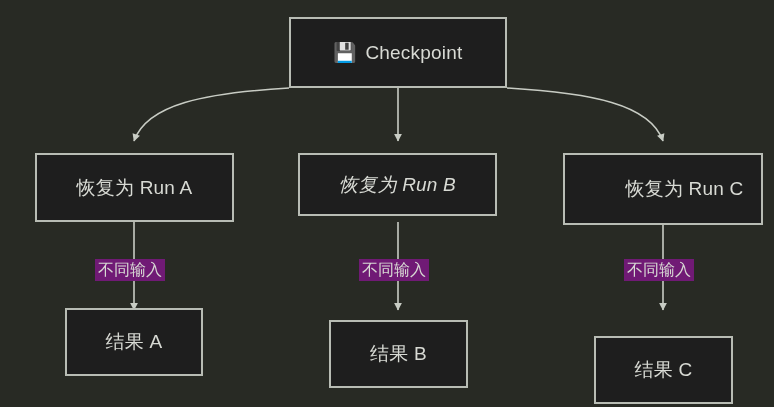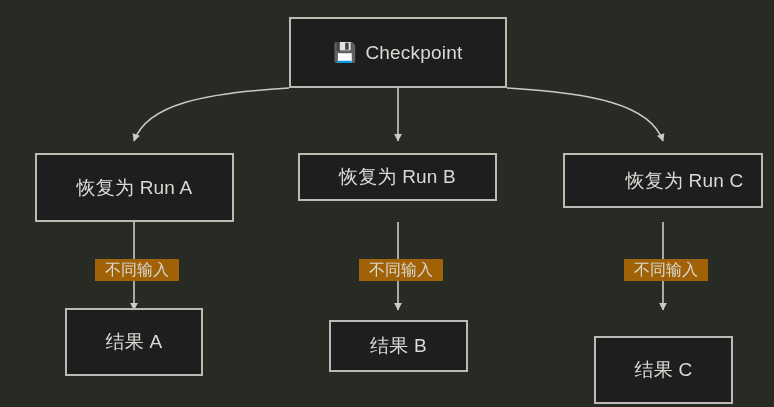--- a/index.html
+++ b/index.html
@@ -42,25 +42,25 @@
     display: inline-block;
   }
   .node .node-icon {
     display: inline-block;
     font-size: 19px;
     margin-right: 8px;
     line-height: 1;
   }
   .edge-label {
     position: absolute;
-    background: #a16207;
+    background: #701a75;
     color: #d8dad4;
     font-size: 16px;
     line-height: 20px;
-    padding: 1px 10px;
+    padding: 1px 3px;
     white-space: nowrap;
     box-sizing: border-box;
   }
 </style>
 </head>
 <body>
 
 <div id="canvas">
 
   <svg id="edge-layer" viewBox="0 0 774 407" width="774" height="407">
@@ -89,29 +89,29 @@
   </div>
 
   <div class="node" id="node-run-a" style="left: 35px; top: 153px; width: 199px; height: 69px; align-items: center;">
     <span class="node-label">恢复为 Run A</span>
   </div>
   <div class="edge-label" id="label-a" style="left: 95px; top: 259px;">不同输入</div>
   <div class="node" id="node-result-a" style="left: 65px; top: 308px; width: 138px; height: 68px;">
     <span class="node-label">结果 A</span>
   </div>
 
-  <div class="node" id="node-run-b" style="left: 298px; top: 153px; width: 199px; height: 48px;">
+  <div class="node" id="node-run-b" style="left: 298px; top: 153px; width: 199px; height: 63px; font-style: italic;">
     <span class="node-label">恢复为 Run B</span>
   </div>
   <div class="edge-label" id="label-b" style="left: 359px; top: 259px;">不同输入</div>
-  <div class="node" id="node-result-b" style="left: 329px; top: 320px; width: 139px; height: 52px;">
+  <div class="node" id="node-result-b" style="left: 329px; top: 320px; width: 139px; height: 68px;">
     <span class="node-label">结果 B</span>
   </div>
 
-  <div class="node" id="node-run-c" style="left: 563px; top: 153px; width: 200px; height: 55px; padding-left: 43px;">
+  <div class="node" id="node-run-c" style="left: 563px; top: 153px; width: 200px; height: 72px; padding-left: 43px;">
     <span class="node-label">恢复为 Run C</span>
   </div>
   <div class="edge-label" id="label-c" style="left: 624px; top: 259px;">不同输入</div>
   <div class="node" id="node-result-c" style="left: 594px; top: 320px; width: 139px; height: 68px; margin-top: 16px;">
     <span class="node-label">结果 C</span>
   </div>
 
 </div>
 
 </body></html>

